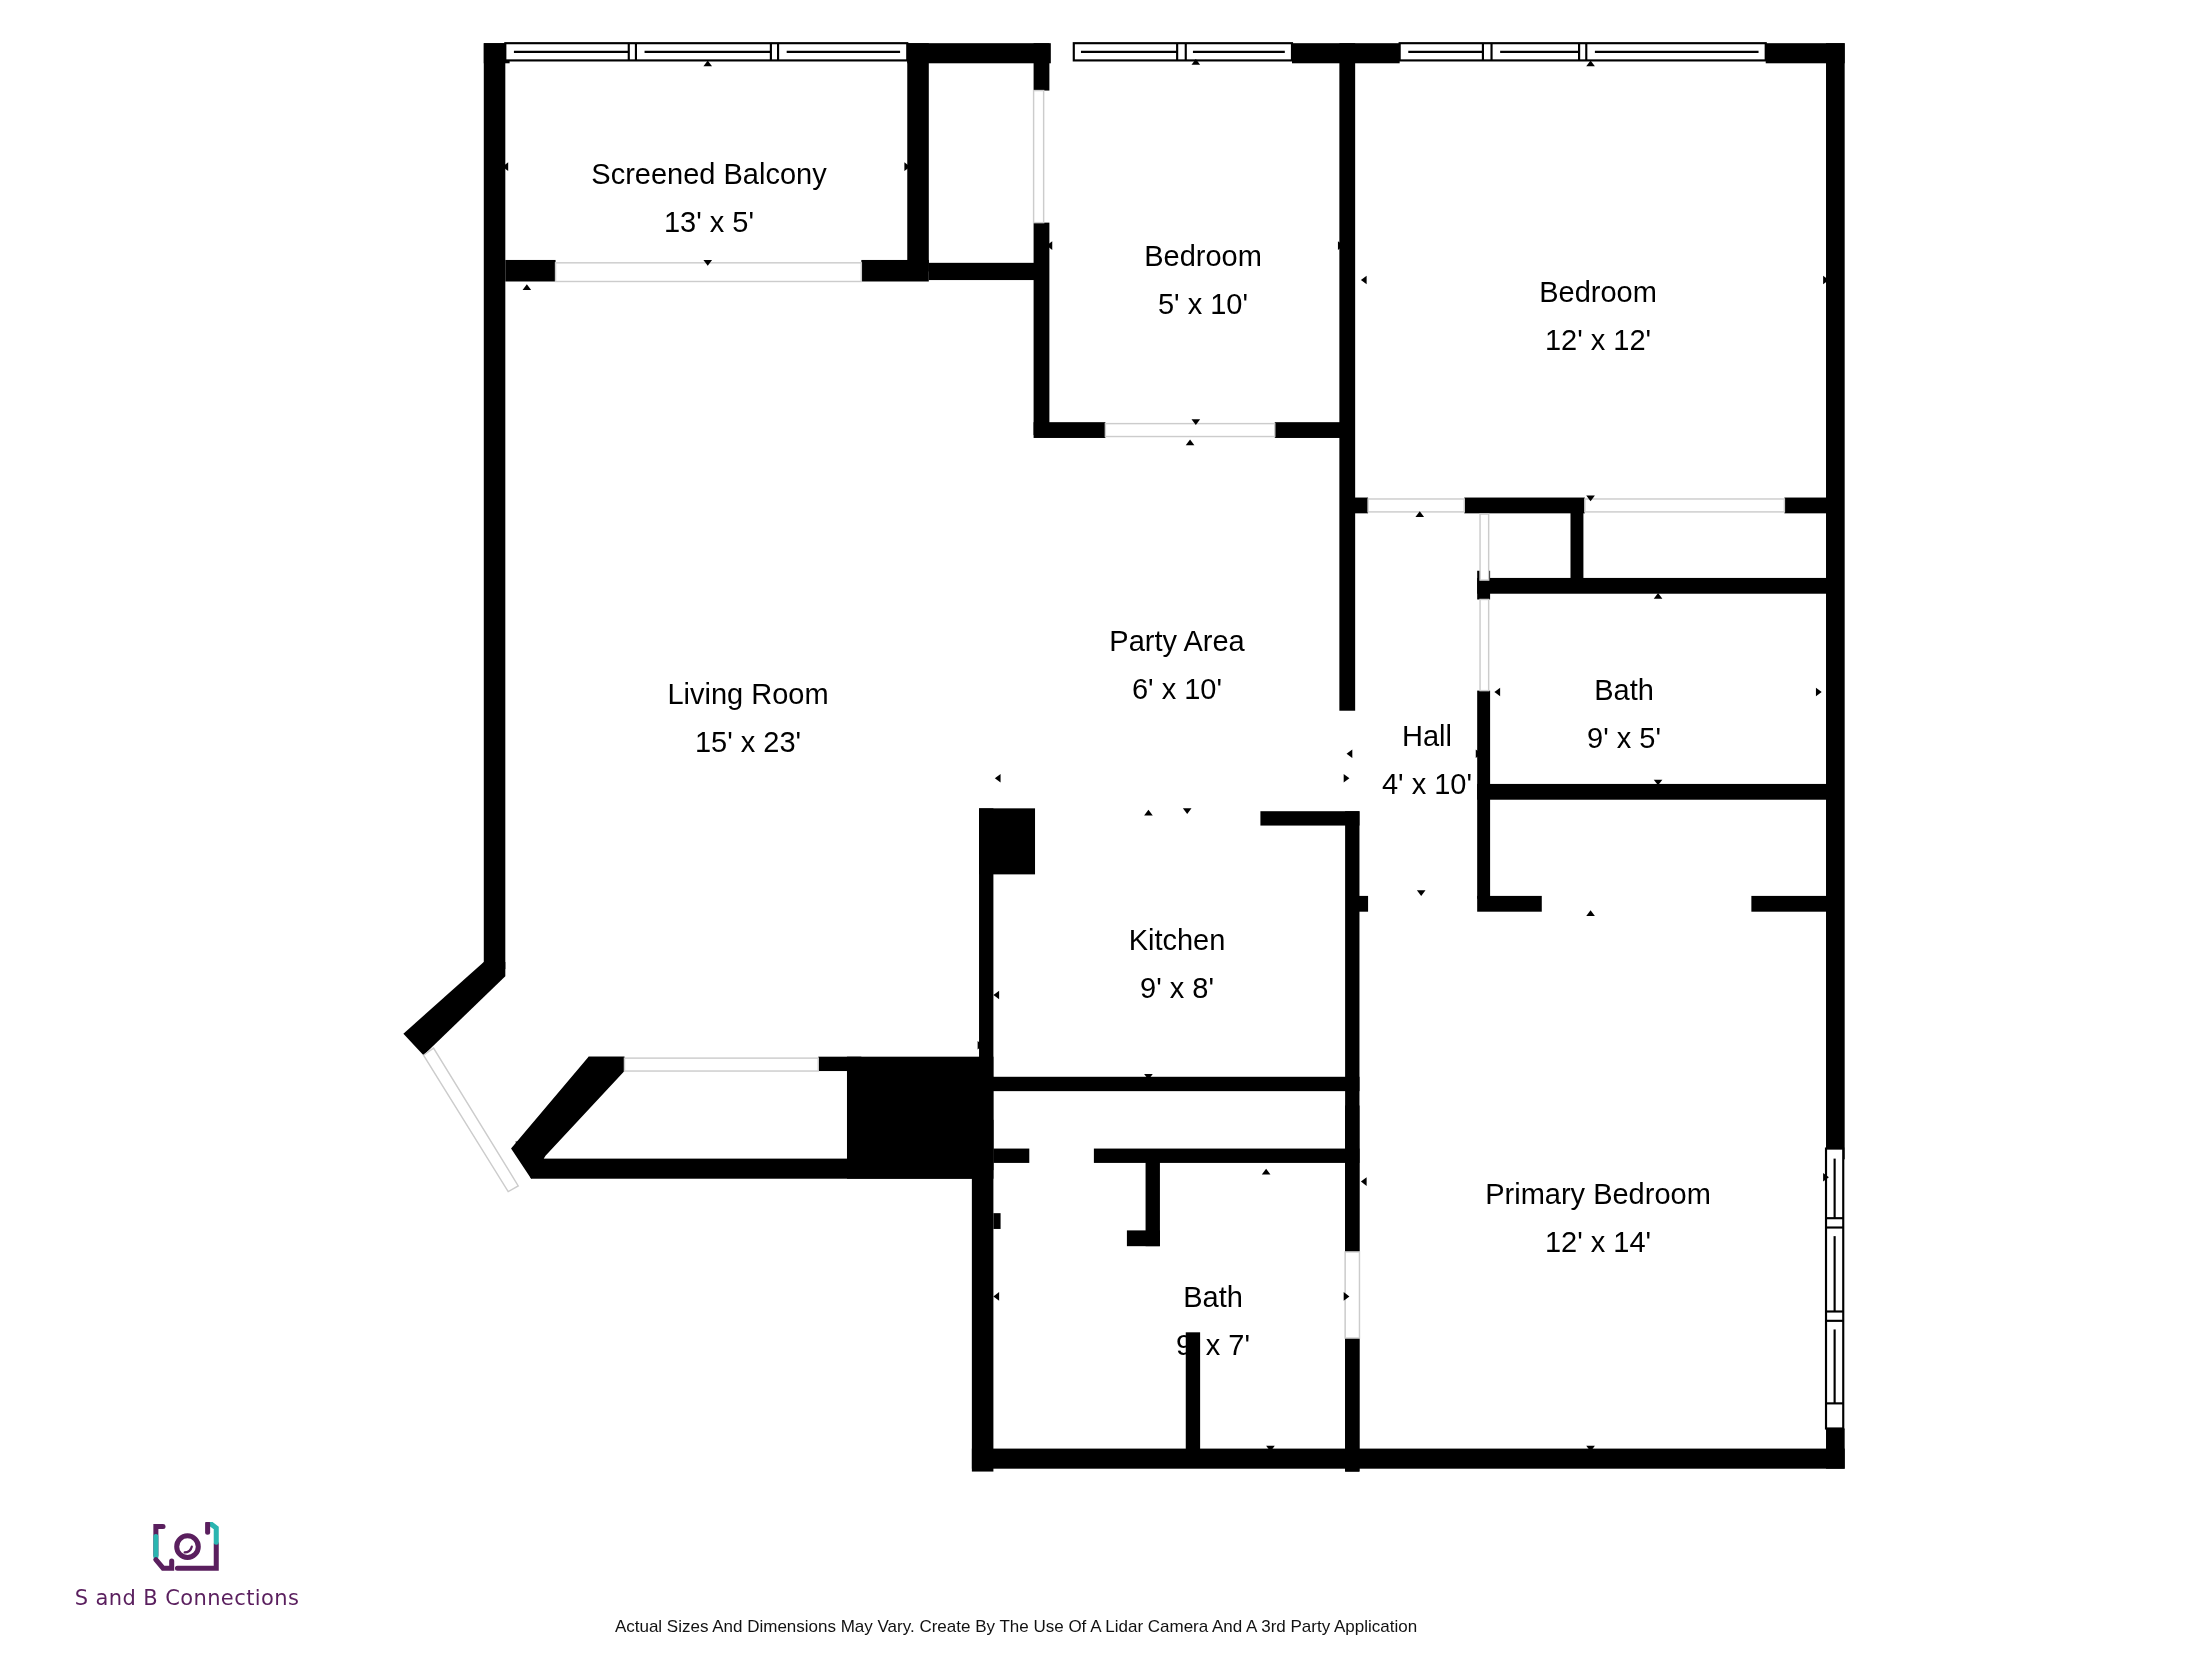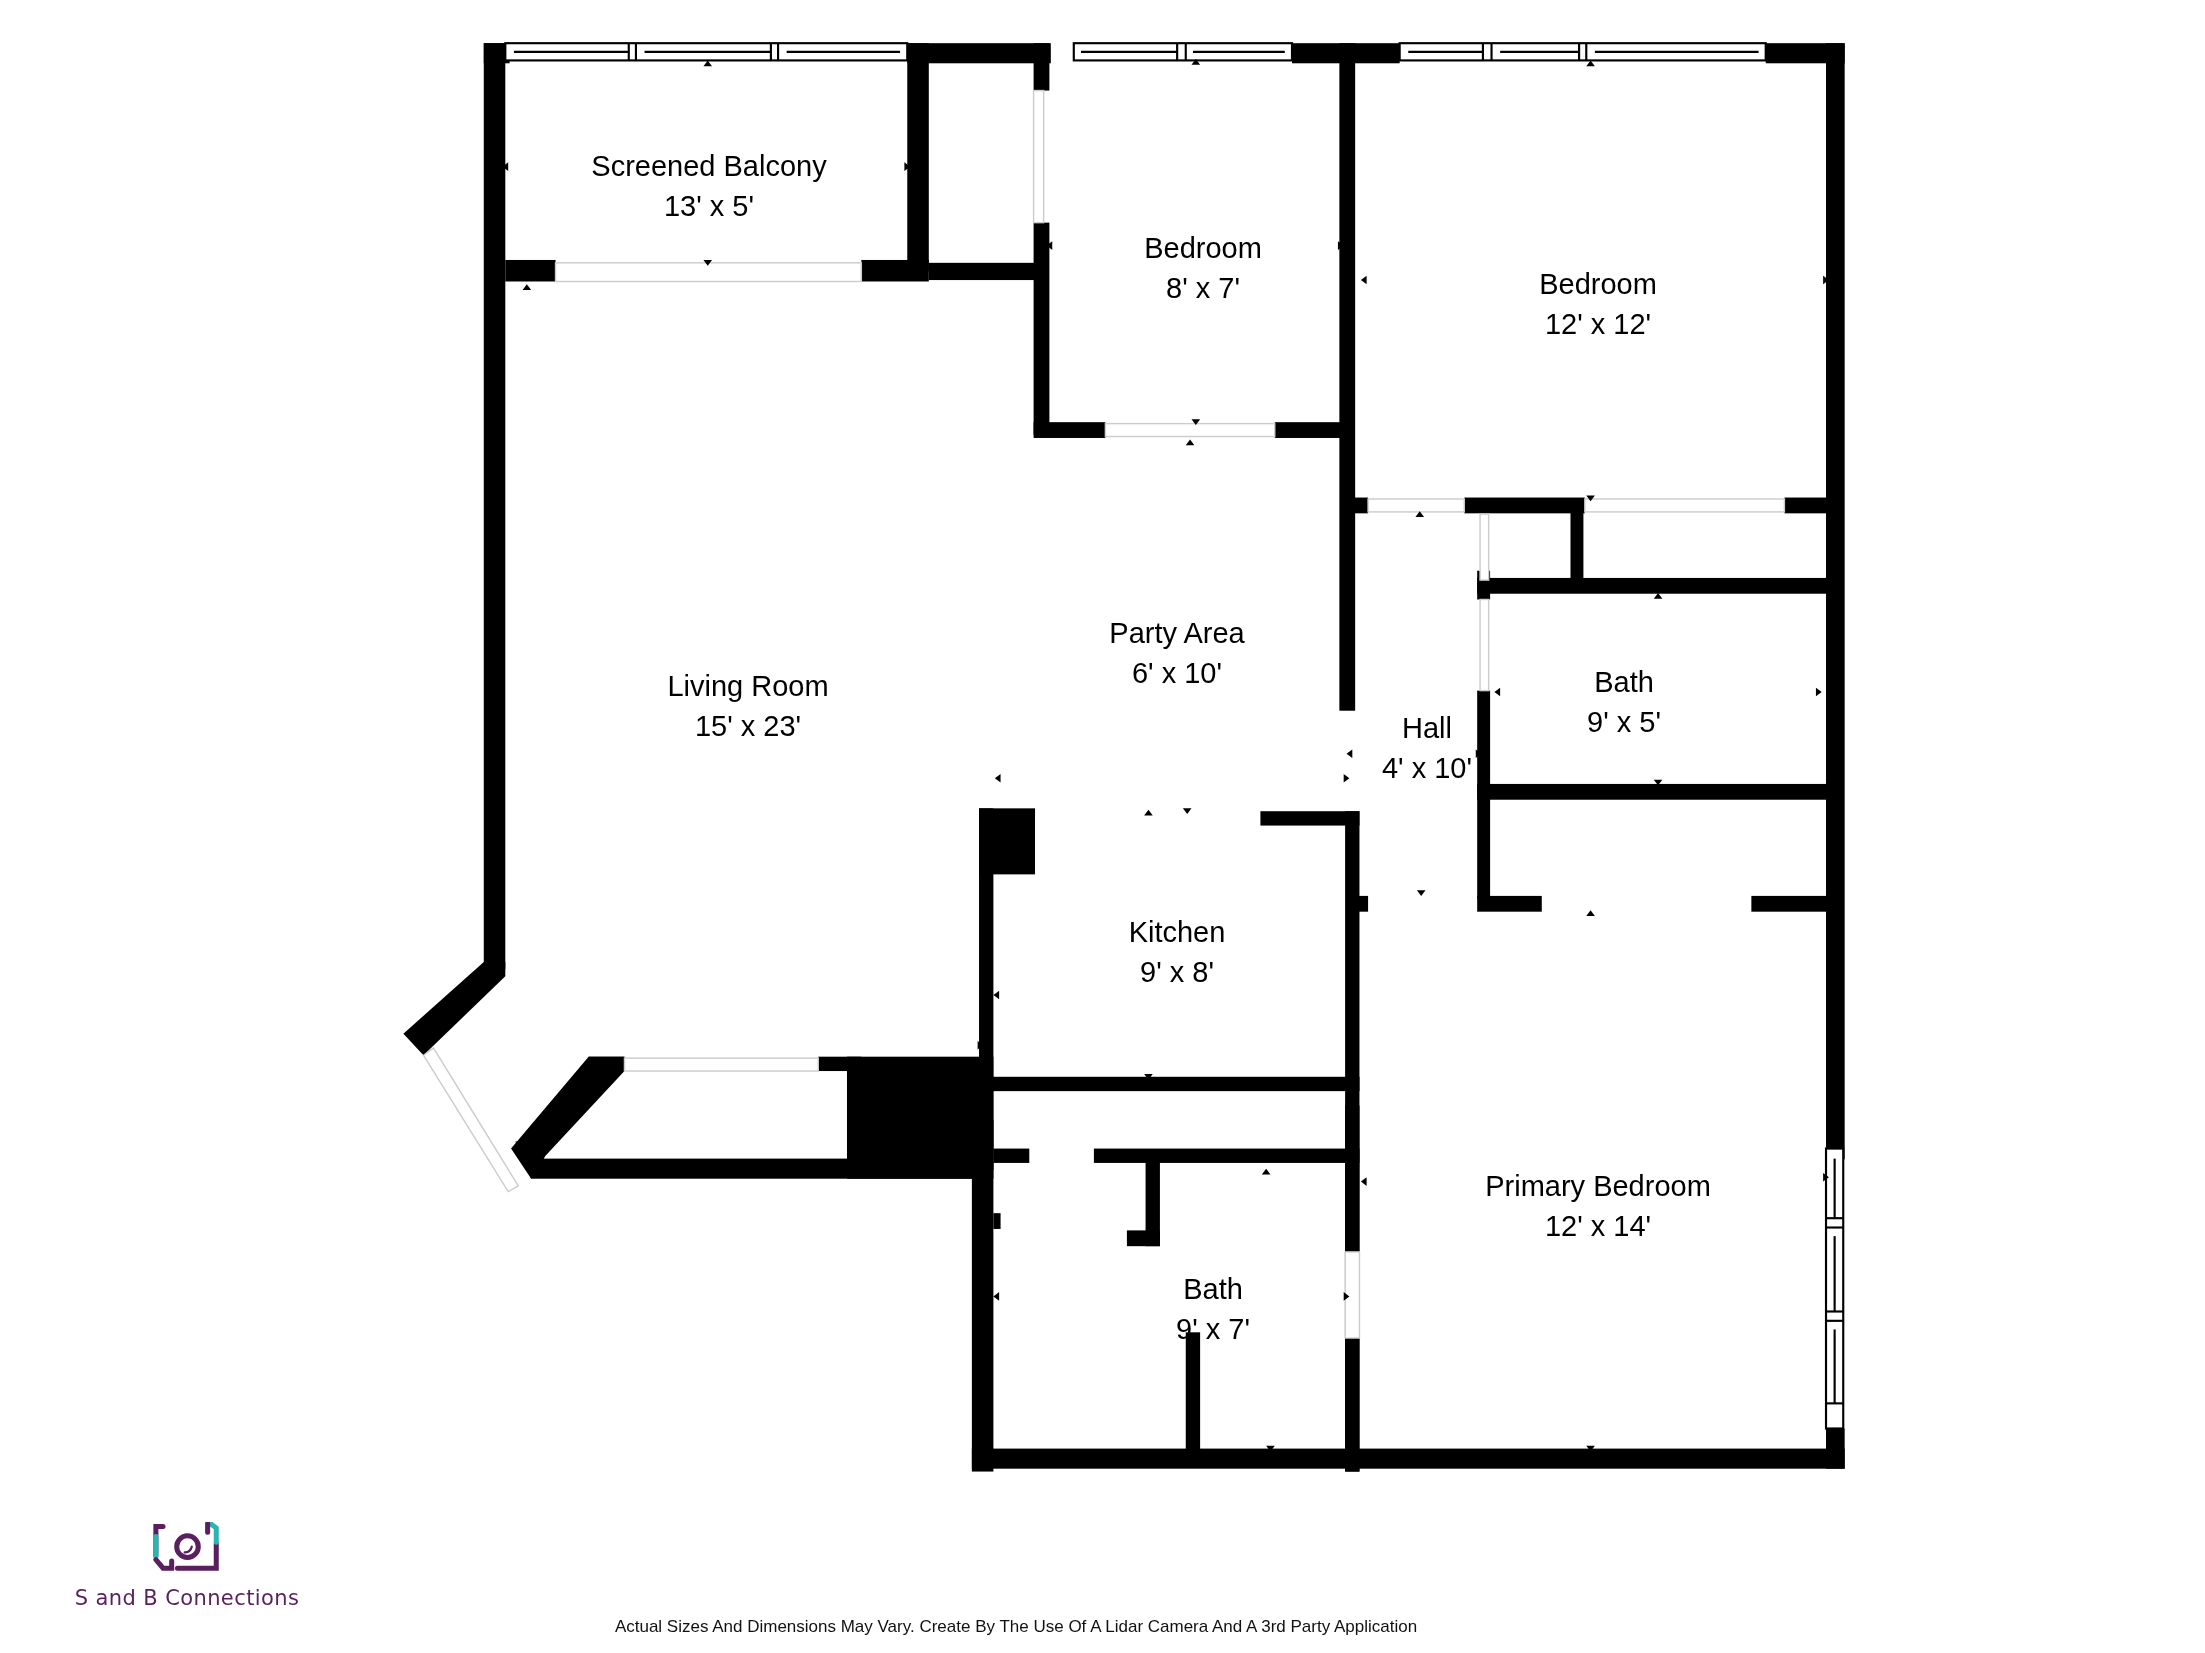--- a/index.html
+++ b/index.html
@@ -4,21 +4,21 @@
   <style>
     html, body { margin:0; padding:0; background:#ffffff; }
     body { width:2205px; height:1654px; position:relative; overflow:hidden; font-family:"DejaVu Sans", sans-serif; }
     #plan { position:absolute; left:0; top:0; width:2205px; height:1654px; }
     .wall { fill:#000000; }
     .win-frame { fill:#ffffff; stroke:#000000; stroke-width:3; }
     .win-line { stroke:#000000; stroke-width:3; }
     .door-gap { fill:#ffffff; stroke:#cccccc; stroke-width:2; }
     .marker { fill:#000000; }
     .room-label { position:absolute; text-align:center; color:#000; font-family:"Liberation Sans", sans-serif; font-size:29px; line-height:40px; transform:translateX(-50%); white-space:nowrap; }
-    .room-label span { display:block; }
+    .room-label span { display:block;margin-top:8px; }
     .logo { position:absolute; left:72px; top:1522px; width:230px; text-align:center; }
     .logo-mark { width:69px; height:55px; margin:0 auto; position:relative; }
     .logo-name { font-family:"DejaVu Sans", sans-serif; font-size:21px; color:#5a1f5e; margin-top:8.6px; letter-spacing:0.4px; }
     .disclaimer { position:absolute; left:0; width:2032px; top:1617px; text-align:center; font-family:"Liberation Sans", sans-serif; font-size:17px; color:#111; }
   </style>
 </head>
 <body>
 
 <svg id="plan" viewBox="0 0 3072 2304" xmlns="http://www.w3.org/2000/svg">
   <g>
@@ -179,21 +179,21 @@
   </g>
 </svg>
 
 <div id="labels">
     <div class="room-label" style="left: 709px; top: 146px;">
       <span>Screened Balcony</span>
       <span>13' x 5'</span>
     </div>
     <div class="room-label" style="left: 1203px; top: 228px;">
       <span>Bedroom</span>
-      <span>8' x 7'</span>
+      <span>5' x 10'</span>
     </div>
     <div class="room-label" style="left: 1598px; top: 264px;">
       <span>Bedroom</span>
       <span>12' x 12'</span>
     </div>
     <div class="room-label" style="left: 748px; top: 666px;">
       <span>Living Room</span>
       <span>15' x 23'</span>
     </div>
     <div class="room-label" style="left: 1177px; top: 613px;">

